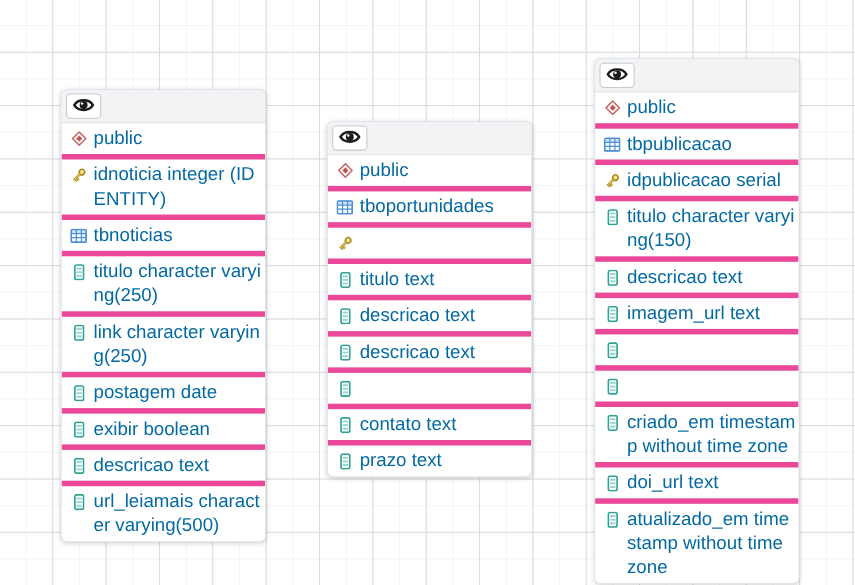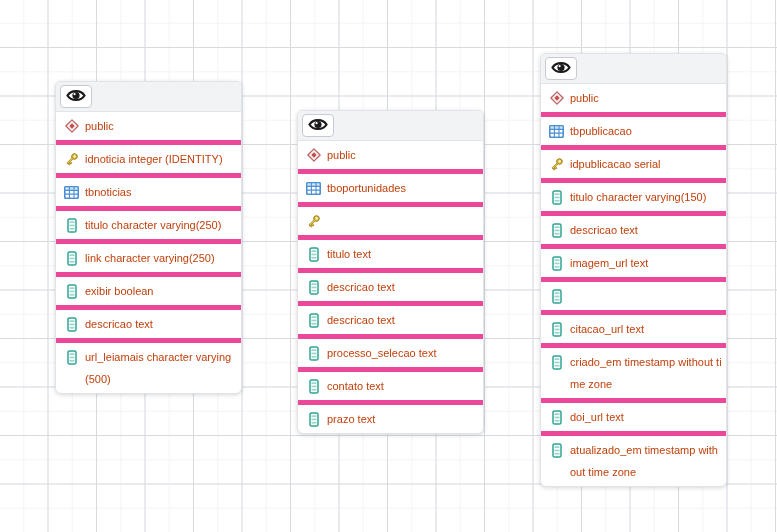--- a/index.html
+++ b/index.html
@@ -28,21 +28,21 @@
   }
   .eye-btn {
     width: 32px; height: 23px; box-sizing: border-box;
     background: #ffffff; border: 1px solid #c7cbd1; border-radius: 4px;
     display: flex; align-items: center; justify-content: center;
     padding: 0; cursor: pointer;
   }
   .row {
     display: flex; align-items: flex-start;
     padding: 3px 2px 3px 8px;
-    font-size: 11px; line-height: 22px; color: #c2410c;
+    font-size: 17px; line-height: 22px; color: #0369a1;
   }
   .row + .row { border-top: 5px solid #ec4899; }
   .ric {
     flex: 0 0 15px; margin-right: 6px;
     display: flex; justify-content: center; align-items: center;
     height: 22px;
   }
   .lbl { flex: 1; word-break: break-all; min-width: 0; }
 </style>
 </head>
@@ -120,20 +120,31 @@
       </div>
       <div class="row">
         <span class="ric">
           <svg width="10" height="15" viewBox="0 0 10 15">
             <rect x="1" y="0.9" width="8" height="13.2" rx="1.7" fill="#ffffff" stroke="#2fa393" stroke-width="1.5"></rect>
             <rect x="2.5" y="3.3" width="5" height="1.7" fill="#96d6cb"></rect>
             <rect x="2.5" y="6.6" width="5" height="1.7" fill="#96d6cb"></rect>
             <rect x="2.5" y="9.9" width="5" height="1.7" fill="#96d6cb"></rect>
           </svg>
         </span>
+        <span class="lbl">postagem date</span>
+      </div>
+      <div class="row">
+        <span class="ric">
+          <svg width="10" height="15" viewBox="0 0 10 15">
+            <rect x="1" y="0.9" width="8" height="13.2" rx="1.7" fill="#ffffff" stroke="#2fa393" stroke-width="1.5"></rect>
+            <rect x="2.5" y="3.3" width="5" height="1.7" fill="#96d6cb"></rect>
+            <rect x="2.5" y="6.6" width="5" height="1.7" fill="#96d6cb"></rect>
+            <rect x="2.5" y="9.9" width="5" height="1.7" fill="#96d6cb"></rect>
+          </svg>
+        </span>
         <span class="lbl">exibir boolean</span>
       </div>
       <div class="row">
         <span class="ric">
           <svg width="10" height="15" viewBox="0 0 10 15">
             <rect x="1" y="0.9" width="8" height="13.2" rx="1.7" fill="#ffffff" stroke="#2fa393" stroke-width="1.5"></rect>
             <rect x="2.5" y="3.3" width="5" height="1.7" fill="#96d6cb"></rect>
             <rect x="2.5" y="6.6" width="5" height="1.7" fill="#96d6cb"></rect>
             <rect x="2.5" y="9.9" width="5" height="1.7" fill="#96d6cb"></rect>
           </svg>
@@ -233,21 +244,20 @@
       </div>
       <div class="row">
         <span class="ric">
           <svg width="10" height="15" viewBox="0 0 10 15">
             <rect x="1" y="0.9" width="8" height="13.2" rx="1.7" fill="#ffffff" stroke="#2fa393" stroke-width="1.5"></rect>
             <rect x="2.5" y="3.3" width="5" height="1.7" fill="#96d6cb"></rect>
             <rect x="2.5" y="6.6" width="5" height="1.7" fill="#96d6cb"></rect>
             <rect x="2.5" y="9.9" width="5" height="1.7" fill="#96d6cb"></rect>
           </svg>
         </span>
-        <span class="lbl">processo_selecao text</span>
       </div>
       <div class="row">
         <span class="ric">
           <svg width="10" height="15" viewBox="0 0 10 15">
             <rect x="1" y="0.9" width="8" height="13.2" rx="1.7" fill="#ffffff" stroke="#2fa393" stroke-width="1.5"></rect>
             <rect x="2.5" y="3.3" width="5" height="1.7" fill="#96d6cb"></rect>
             <rect x="2.5" y="6.6" width="5" height="1.7" fill="#96d6cb"></rect>
             <rect x="2.5" y="9.9" width="5" height="1.7" fill="#96d6cb"></rect>
           </svg>
         </span>
@@ -357,21 +367,20 @@
       </div>
       <div class="row">
         <span class="ric">
           <svg width="10" height="15" viewBox="0 0 10 15">
             <rect x="1" y="0.9" width="8" height="13.2" rx="1.7" fill="#ffffff" stroke="#2fa393" stroke-width="1.5"></rect>
             <rect x="2.5" y="3.3" width="5" height="1.7" fill="#96d6cb"></rect>
             <rect x="2.5" y="6.6" width="5" height="1.7" fill="#96d6cb"></rect>
             <rect x="2.5" y="9.9" width="5" height="1.7" fill="#96d6cb"></rect>
           </svg>
         </span>
-        <span class="lbl">citacao_url text</span>
       </div>
       <div class="row">
         <span class="ric">
           <svg width="10" height="15" viewBox="0 0 10 15">
             <rect x="1" y="0.9" width="8" height="13.2" rx="1.7" fill="#ffffff" stroke="#2fa393" stroke-width="1.5"></rect>
             <rect x="2.5" y="3.3" width="5" height="1.7" fill="#96d6cb"></rect>
             <rect x="2.5" y="6.6" width="5" height="1.7" fill="#96d6cb"></rect>
             <rect x="2.5" y="9.9" width="5" height="1.7" fill="#96d6cb"></rect>
           </svg>
         </span>

